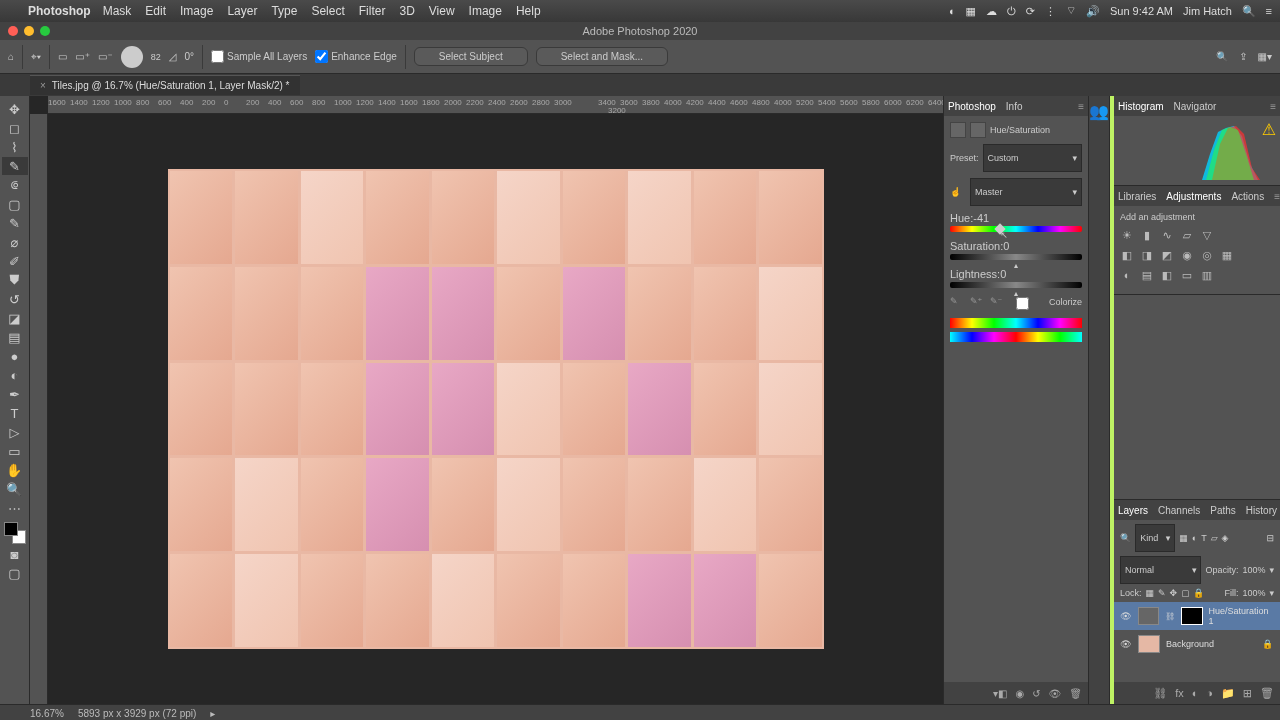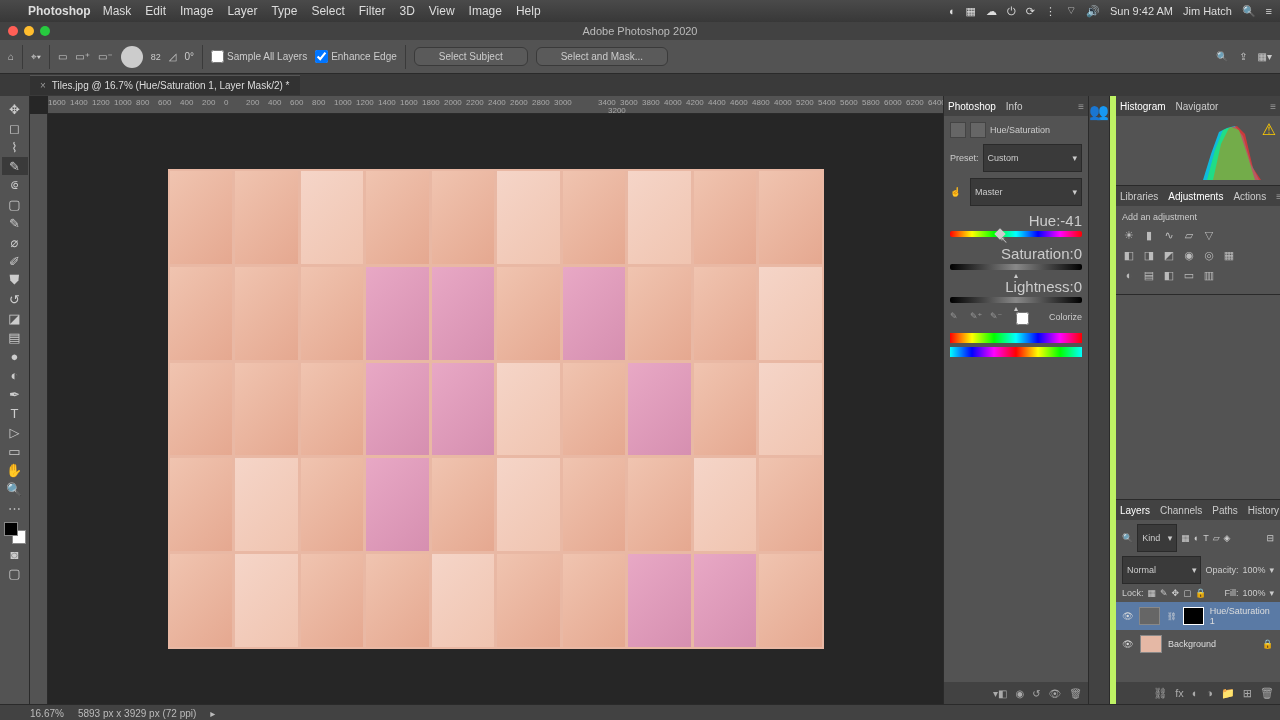--- a/index.html
+++ b/index.html
@@ -44,32 +44,32 @@
 .panel-tabs{display:flex;background:#424242;height:20px;align-items:center;padding:0 4px;gap:10px;font-size:10px}
 .panel-tabs .ptab{color:#ccc;cursor:pointer}
 .panel-tabs .ptab.active{color:#fff}
 .panel-tabs .menu{margin-left:auto;color:#999}
 .props-body{padding:6px;font-size:9px}
 .props-row{display:flex;align-items:center;margin-bottom:6px;gap:4px}
 .props-row .icn{width:16px;height:16px;background:#666;border:1px solid #444}
 .props-label{color:#ccc}
 .props-select{flex:1;background:#3a3a3a;border:1px solid #2a2a2a;color:#ccc;padding:1px 4px;font-size:9px;height:28px;display:flex;align-items:center;justify-content:space-between}
 .slider-row{margin-bottom:8px}
-.slider-head{display:flex;justify-content:flex-end;font-size:15px;margin-bottom:2px}
+.slider-head{display:flex;justify-content:flex-start;font-size:11px;margin-bottom:2px}
 .slider-track{height:6px;position:relative;border-radius:2px}
 .hue-track{background:linear-gradient(90deg,#ff0000,#ffff00,#00ff00,#00ffff,#0000ff,#ff00ff,#ff0000)}
 .gray-track{background:linear-gradient(90deg,#000,#888,#000)}
 .slider-thumb{position:absolute;width:8px;height:8px;background:#ccc;top:-1px;transform:translateX(-50%) rotate(45deg)}
 .slider-arrow{position:absolute;top:7px;font-size:8px;color:#ccc;transform:translateX(-50%)}
 .colorize-row{display:flex;align-items:center;gap:6px;margin:8px 0}
 .eyedrop{width:14px;height:14px;color:#999}
 .spectrum{height:10px;background:linear-gradient(90deg,#f00,#ff0,#0f0,#0ff,#00f,#f0f,#f00);margin:4px 0}
 .spectrum2{height:10px;background:linear-gradient(90deg,#0ff,#00f,#f0f,#f00,#ff0,#0f0,#0ff);margin-bottom:30px}
 .props-footer{margin-top:auto;height:22px;background:#424242;display:flex;justify-content:flex-end;align-items:center;gap:8px;padding:0 6px;font-size:10px;color:#aaa}
-.right-panels{width:170px;background:#535353;border-left:6px solid #bef264;display:flex;flex-direction:column}
+.right-panels{width:170px;background:#535353;border-left:4px solid #bef264;display:flex;flex-direction:column}
 .hist-panel{height:90px;border-bottom:1px solid #2a2a2a}
 .hist-body{height:68px;display:flex;align-items:flex-end;justify-content:center;padding:4px;position:relative}
 .hist-svg{width:130px;height:56px}
 .adj-panel{flex:0 0 auto;border-bottom:1px solid #2a2a2a}
 .adj-body{padding:6px;font-size:9px;color:#ccc}
 .adj-icons{display:flex;gap:6px;margin:6px 0;color:#bbb;flex-wrap:wrap}
 .adj-icons span{width:14px;height:14px;display:flex;align-items:center;justify-content:center;font-size:11px}
 .layers-panel{flex:1;display:flex;flex-direction:column;border-top:1px solid #2a2a2a;margin-top:auto}
 .layers-opts{padding:4px 6px;font-size:9px;color:#ccc;display:flex;flex-direction:column;gap:4px}
 .layers-opts .row{display:flex;align-items:center;gap:4px}

